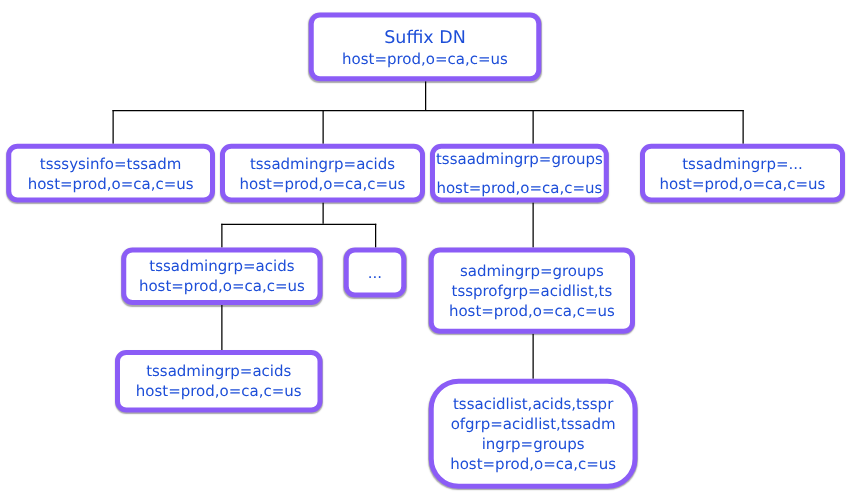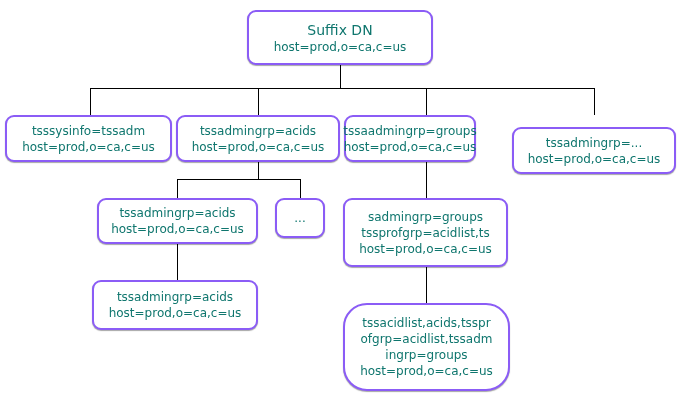--- a/index.html
+++ b/index.html
@@ -12,29 +12,29 @@
     width: 685px;
     height: 401px;
     background: #ffffff;
     font-family: "DejaVu Sans", "Liberation Sans", sans-serif;
     overflow: hidden;
   }
   .node {
     position: absolute;
     box-sizing: border-box;
     background: #ffffff;
-    border: 2px solid #8b5cf6;
+    border: 4px solid #8b5cf6;
     border-radius: 9px;
     box-shadow: 0 1px 1px rgba(0,0,0,0.35);
     display: flex;
     flex-direction: column;
     justify-content: center;
     align-items: center;
     text-align: center;
-    color: #0f766e;
+    color: #1d4ed8;
     font-size: 12px;
     line-height: 16px;
     z-index: 2;
   }
   .node .title {
     font-size: 14px;
     line-height: 18px;
   }
   .line-v, .line-h {
     position: absolute;
@@ -71,26 +71,26 @@
   <div class="node" style="left:5px; top:115px; width:167px; height:47px;">
     <div>tsssysinfo=tssadm</div>
     <div>host=prod,o=ca,c=us</div>
   </div>
 
   <div class="node" style="left:176px; top:115px; width:164px; height:47px;">
     <div>tssadmingrp=acids</div>
     <div>host=prod,o=ca,c=us</div>
   </div>
 
-  <div class="node" style="left:344px; top:115px; width:132px; height:47px;">
+  <div class="node" style="left:344px; top:115px; width:143px; height:47px;justify-content:space-between;">
     <div>tssaadmingrp=groups</div>
     <div>host=prod,o=ca,c=us</div>
   </div>
 
-  <div class="node" style="left:512px; top:115px; width:164px; height:47px;margin-top:12px;">
+  <div class="node" style="left:512px; top:115px; width:164px; height:47px;">
     <div>tssadmingrp=...</div>
     <div>host=prod,o=ca,c=us</div>
   </div>
 
   <div class="node" style="left:97px; top:198px; width:161px; height:46px;">
     <div>tssadmingrp=acids</div>
     <div>host=prod,o=ca,c=us</div>
   </div>
 
   <div class="node" style="left:275px; top:198px; width:50px; height:40px;">

